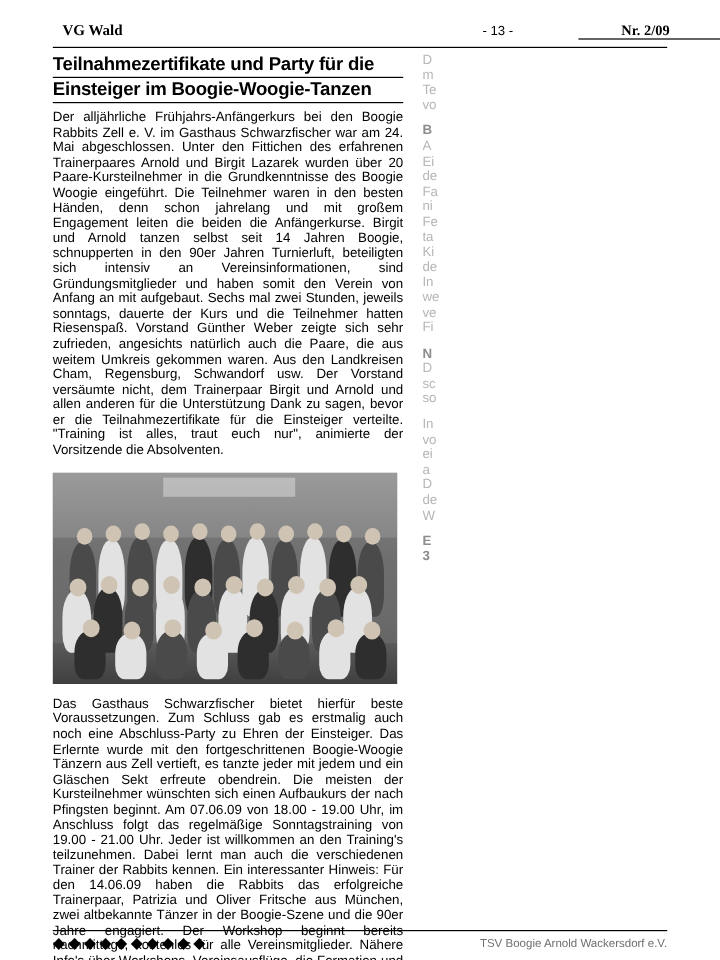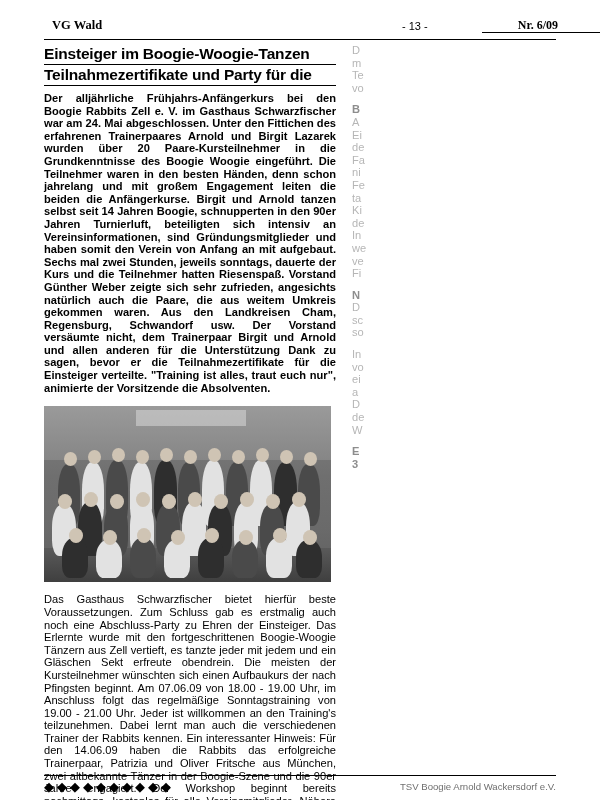--- a/index.html
+++ b/index.html
@@ -67,21 +67,20 @@
     border-bottom: 1.3px solid #000;
     padding-bottom: 1px;
   }
   .body-text {
     font-family: "Liberation Sans", sans-serif;
     font-size: 11.1px;
     line-height: 12.6px;
     text-align: justify;
     color: #000;
     margin: 0;
-    font-weight: bold;
   }
   .photo {
     position: relative;
     width: 287px; height: 176px;
     margin: 12px 0 6px 0;
     background: #7d7d7d;
     overflow: hidden;
     border: 0;
   }
   
@@ -176,30 +175,30 @@
   }
 </style>
 </head>
 <body>
 
 <div class="page">
 
   <div class="header">
     <div class="header-left">VG Wald</div>
     <div class="header-center">- 13 -</div>
-    <div class="header-right">Nr. 6/09</div>
+    <div class="header-right">Nr. 2/09</div>
     <div class="header-rule-right"></div>
   </div>
   <div class="header-rule"></div>
 
 
   <div class="col-main">
     <h1 class="article-title">
+      <span class="title-line">Teilnahmezertifikate und Party für die</span>
       <span class="title-line">Einsteiger im Boogie-Woogie-Tanzen</span>
-      <span class="title-line">Teilnahmezertifikate und Party für die</span>
     </h1>
 
     <p class="body-text">Der alljährliche Frühjahrs-Anfängerkurs bei den Boogie Rabbits Zell e. V. im Gasthaus Schwarzfischer war am 24. Mai abgeschlossen. Unter den Fittichen des erfahrenen Trainerpaares Arnold und Birgit Lazarek wurden über 20 Paare-Kursteilnehmer in die Grundkenntnisse des Boogie Woogie eingeführt. Die Teilnehmer waren in den besten Händen, denn schon jahrelang und mit großem Engagement leiten die beiden die Anfängerkurse. Birgit und Arnold tanzen selbst seit 14 Jahren Boogie, schnupperten in den 90er Jahren Turnierluft, beteiligten sich intensiv an Vereinsinformationen, sind Gründungsmitglieder und haben somit den Verein von Anfang an mit aufgebaut. Sechs mal zwei Stunden, jeweils sonntags, dauerte der Kurs und die Teilnehmer hatten Riesenspaß. Vorstand Günther Weber zeigte sich sehr zufrieden, angesichts natürlich auch die Paare, die aus weitem Umkreis gekommen waren. Aus den Landkreisen Cham, Regensburg, Schwandorf usw. Der Vorstand versäumte nicht, dem Trainerpaar Birgit und Arnold und allen anderen für die Unterstützung Dank zu sagen, bevor er die Teilnahmezertifikate für die Einsteiger verteilte. "Training ist alles, traut euch nur", animierte der Vorsitzende die Absolventen.</p>
 
     <div class="photo">
       <div class="bg"></div>
       <div class="wall"></div>
       <div class="banner"></div>
       <div class="floor"></div>
 

